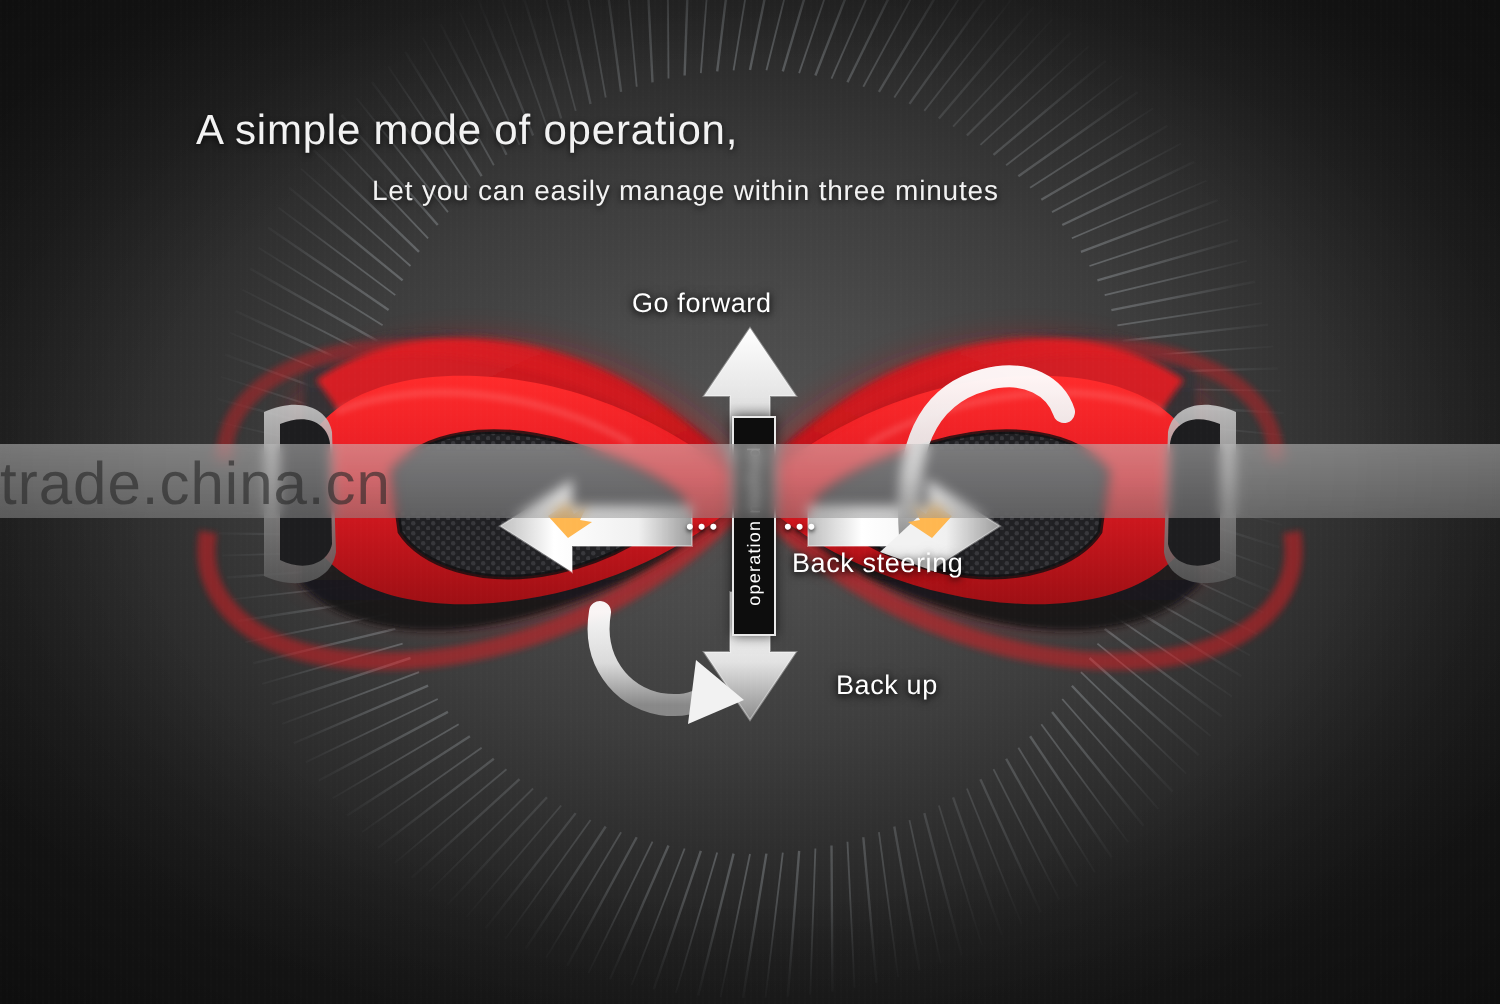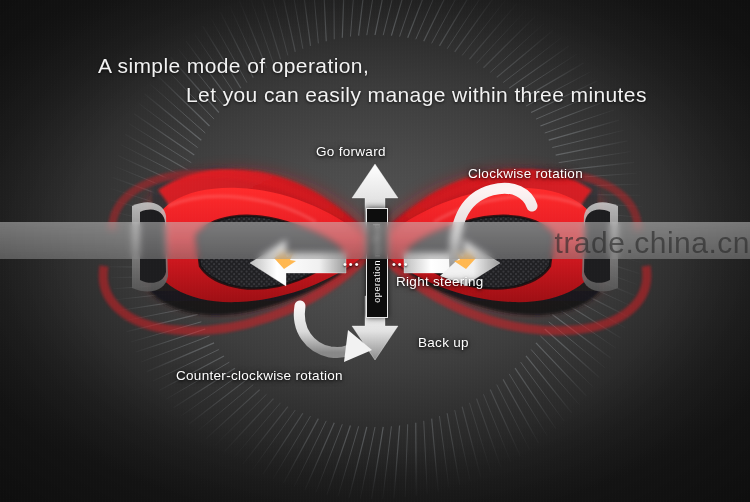--- a/index.html
+++ b/index.html
@@ -39,21 +39,21 @@
   .art svg{display:block;}
 
   
   .headline{
     position:absolute;left:0;top:52px;width:750px;
     color:#f2f2f2;
     text-shadow:0 1px 3px rgba(0,0,0,.75);
     pointer-events:none;
   }
   .hl-1{font-size:21px;letter-spacing:.4px;padding-left:98px;line-height:28px;}
-  .hl-2{font-size:21px;letter-spacing:.4px;padding-left:186px;line-height:30px;}
+  .hl-2{font-size:14px;letter-spacing:.4px;padding-left:186px;line-height:30px;}
 
   
   .lbl{
     position:absolute;color:#ffffff;font-size:13.5px;letter-spacing:.3px;
     text-shadow:0 1px 3px rgba(0,0,0,.85),0 0 6px rgba(0,0,0,.55);
     white-space:nowrap;
   }
   .lbl-forward{left:316px;top:144px;}
   .lbl-cw{left:468px;top:166px;}
   .lbl-right{left:396px;top:274px;}
@@ -87,21 +87,21 @@
   .wm-band{
     position:absolute;left:0;top:222px;width:750px;height:37px;
     background:rgba(185,185,185,.46);
     backdrop-filter:blur(3px);
   }
   .wm-band2{
     position:absolute;left:0;top:222px;width:750px;height:37px;
     background:linear-gradient(180deg, rgba(255,255,255,.12) 0%, rgba(255,255,255,.03) 45%, rgba(0,0,0,.10) 100%);
   }
   .wm-text{
-    position:absolute;left:0;top:226px;width:750px;text-align:right;
+    position:absolute;left:0;top:226px;width:750px;text-align:left;
     font-size:30px;font-weight:400;letter-spacing:.5px;
     color:rgba(40,40,40,.62);
     font-family:"Liberation Sans","DejaVu Sans",sans-serif;
   }
 </style>
 </head>
 <body>
 
 <div class="stage">
 
@@ -426,22 +426,20 @@
 
   <div class="vtag">
     <div class="vtag-inner">
       <span>operation method</span>
     </div>
   </div>
   <div class="dots dots-l">•••</div>
   <div class="dots dots-r">•••</div>
 
   <div class="lbl lbl-forward">Go forward</div>
-  <div class="lbl lbl-cw">Clockwise rotation</div>
-  <div class="lbl lbl-right">Right steering</div>
+  <div class="lbl lbl-right">Back steering</div>
   <div class="lbl lbl-back">Back up</div>
-  <div class="lbl lbl-ccw">Counter-clockwise rotation</div>
 
   <div class="wm-band"></div>
   <div class="wm-band2"></div>
   <div class="wm-text">trade.china.cn</div>
 
 </div>
 
 </body></html>

